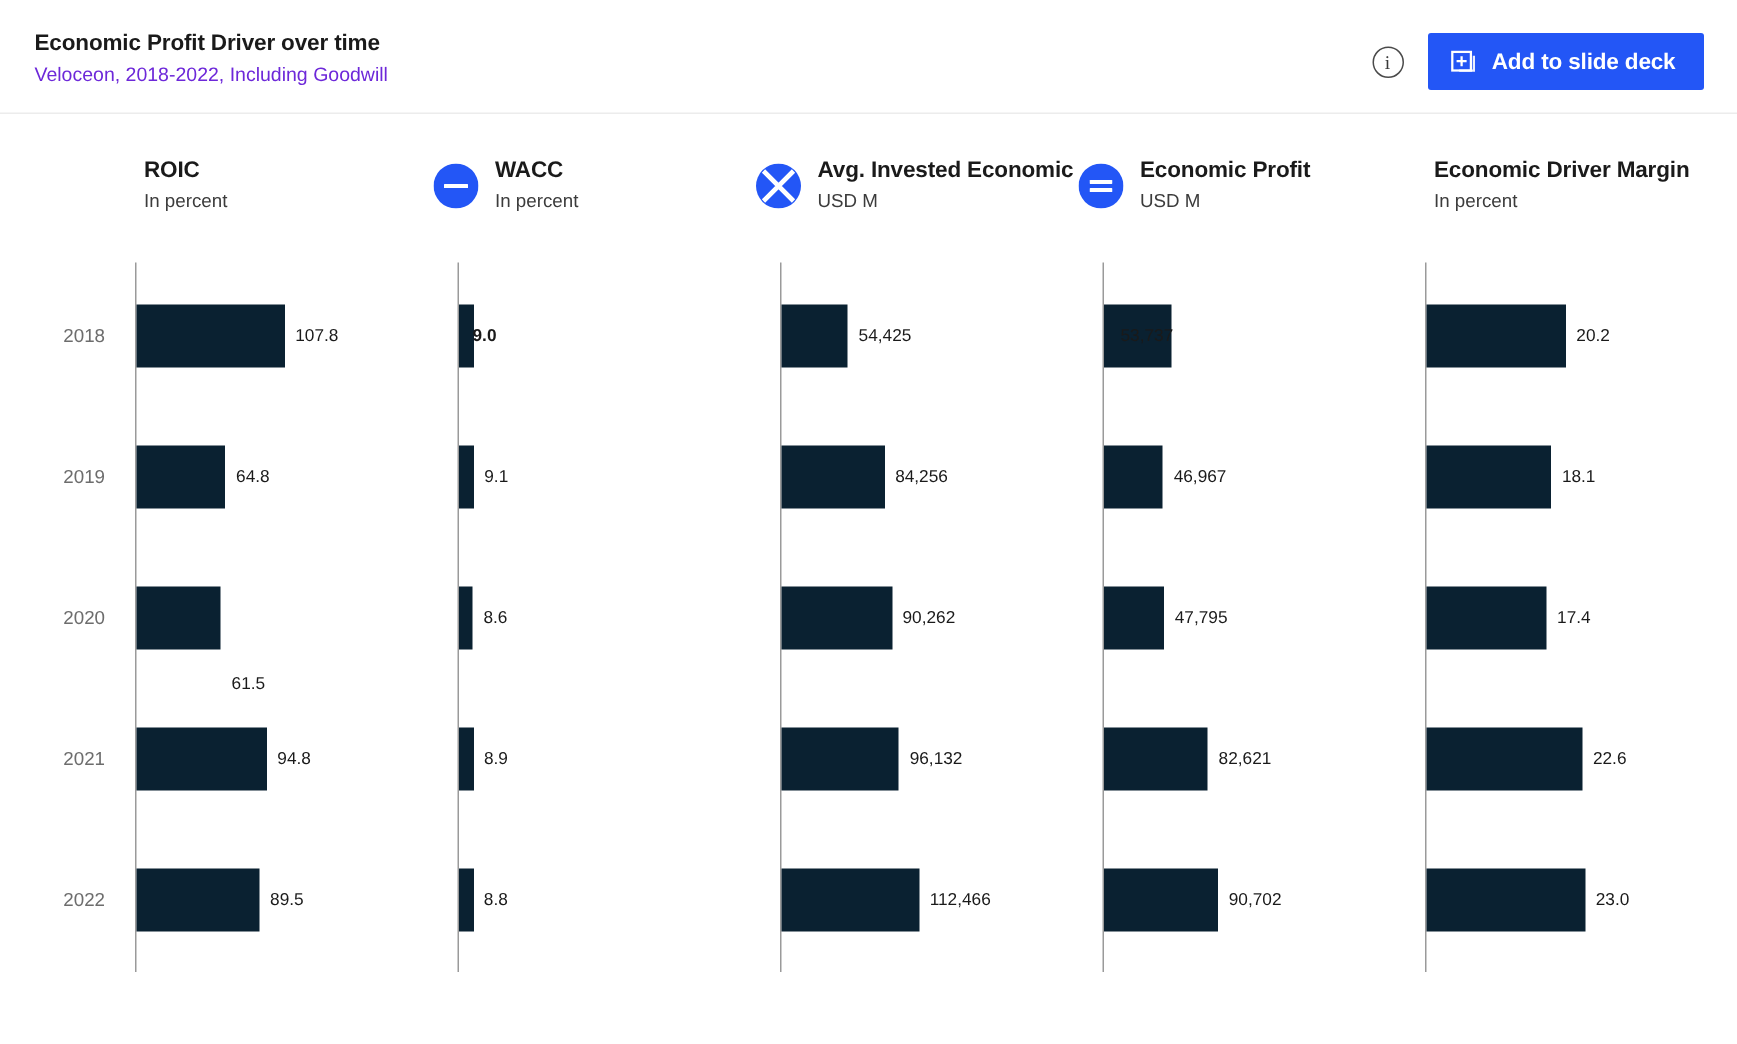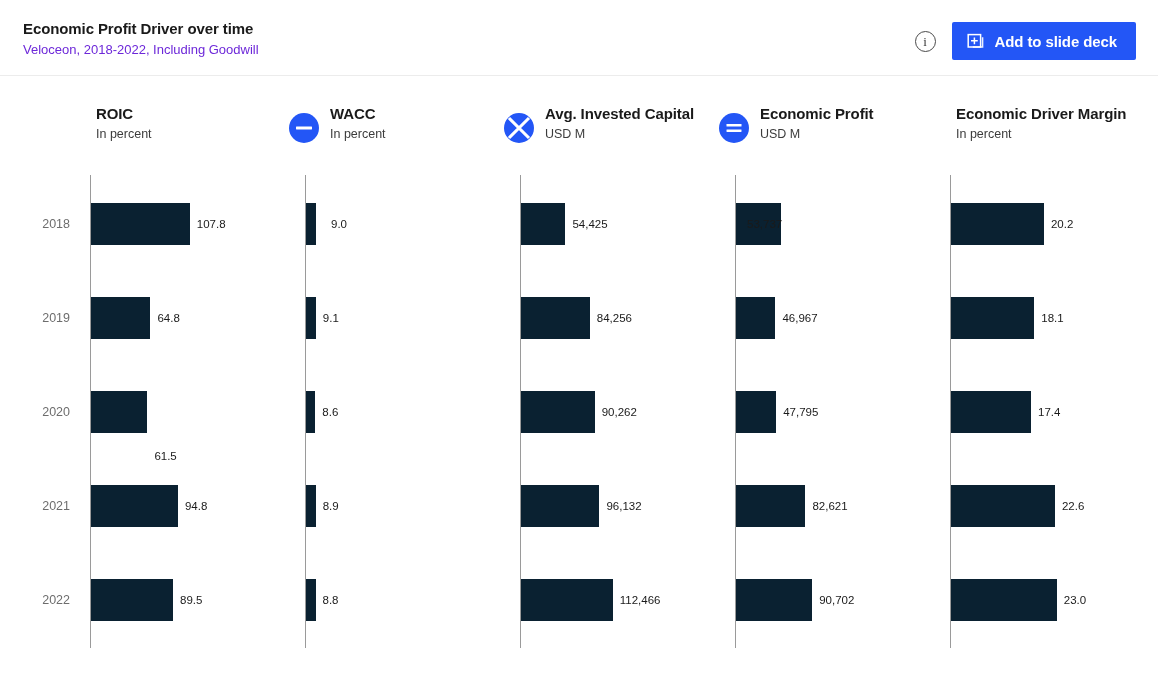--- a/index.html
+++ b/index.html
@@ -41,21 +41,21 @@
     display: flex; align-items: center; gap: 10px;
     height: 38px; padding: 0 19px 0 15px;
     background: #2356f6; color: #fff; border: none; border-radius: 2px;
     font-size: 15px; font-weight: bold; font-family: "Liberation Sans", sans-serif;
     letter-spacing: -0.1px; cursor: pointer; white-space: nowrap;
   }
   .slide-btn svg { display:block; }
 
   
   .col-headers { position: absolute; left: 0; top: 96px; width: 1158px; height: 60px; }
-  .col-head { position: absolute; display: flex; align-items: flex-end; gap: 11px; }
+  .col-head { position: absolute; display: flex; align-items: center; gap: 11px; }
   .op-icon { width: 30px; height: 30px; flex: 0 0 30px; margin-top: 0px; display:block; }
   .col-text .col-title {
     font-size: 15px; font-weight: bold; color: #1a1a1a; line-height: 19px;
     white-space: nowrap; letter-spacing: -0.1px;
   }
   .col-text .col-unit {
     font-size: 12.5px; color: #3c3c3c; line-height: 17px; margin-top: 3px; white-space: nowrap;
   }
 
   
@@ -114,21 +114,21 @@
           <div class="col-title">WACC</div>
           <div class="col-unit">In percent</div>
         </div>
       </div>
       <div class="col-head" style="left: 504px; top: 8px;">
         <svg class="op-icon" viewBox="0 0 30 30">
           <circle cx="15" cy="15" r="15" fill="#2356f6"></circle>
           <path d="M5 5 L25 25 M25 5 L5 25" stroke="#fff" stroke-width="3.1" stroke-linecap="butt"></path>
         </svg>
         <div class="col-text">
-          <div class="col-title">Avg. Invested Capital</div>
+          <div class="col-title">Avg. Invested Economic</div>
           <div class="col-unit">USD M</div>
         </div>
       </div>
       <div class="col-head" style="left: 719px; top: 8px;">
         <svg class="op-icon" viewBox="0 0 30 30">
           <circle cx="15" cy="15" r="15" fill="#2356f6"></circle>
           <rect x="7.5" y="11" width="15" height="2.6" rx="0.4" fill="#fff"></rect>
           <rect x="7.5" y="16.4" width="15" height="2.6" rx="0.4" fill="#fff"></rect>
         </svg>
         <div class="col-text">
@@ -156,21 +156,21 @@
       <div class="bar" style="left: 91px; top: 141px; width: 59.4px;"></div>
       <div class="bar-val" style="left: 157.4px; top: 155px;">64.8</div>
       <div class="bar" style="left: 91px; top: 235px; width: 56.375px;"></div>
       <div class="bar-val" style="left: 154.375px; top: 249px; margin-top: 44px;">61.5</div>
       <div class="bar" style="left: 91px; top: 329px; width: 86.9px;"></div>
       <div class="bar-val" style="left: 184.9px; top: 343px;">94.8</div>
       <div class="bar" style="left: 91px; top: 423px; width: 82.0417px;"></div>
       <div class="bar-val" style="left: 180.042px; top: 437px;">89.5</div>
       <div class="axis" style="left: 305px;"></div>
       <div class="bar" style="left: 306px; top: 47px; width: 9.75px;"></div>
-      <div class="bar-val" style="left: 331px; top: 61px;">9.0</div>
+      <div class="bar-val" style="left: 315px; top: 61px; font-weight: bold;">9.0</div>
       <div class="bar" style="left: 306px; top: 141px; width: 9.85833px;"></div>
       <div class="bar-val" style="left: 322.858px; top: 155px;">9.1</div>
       <div class="bar" style="left: 306px; top: 235px; width: 9.31667px;"></div>
       <div class="bar-val" style="left: 322.317px; top: 249px;">8.6</div>
       <div class="bar" style="left: 306px; top: 329px; width: 9.64167px;"></div>
       <div class="bar-val" style="left: 322.642px; top: 343px;">8.9</div>
       <div class="bar" style="left: 306px; top: 423px; width: 9.53333px;"></div>
       <div class="bar-val" style="left: 322.533px; top: 437px;">8.8</div>
       <div class="axis" style="left: 520px;"></div>
       <div class="bar" style="left: 521px; top: 47px; width: 44.4108px;"></div>

